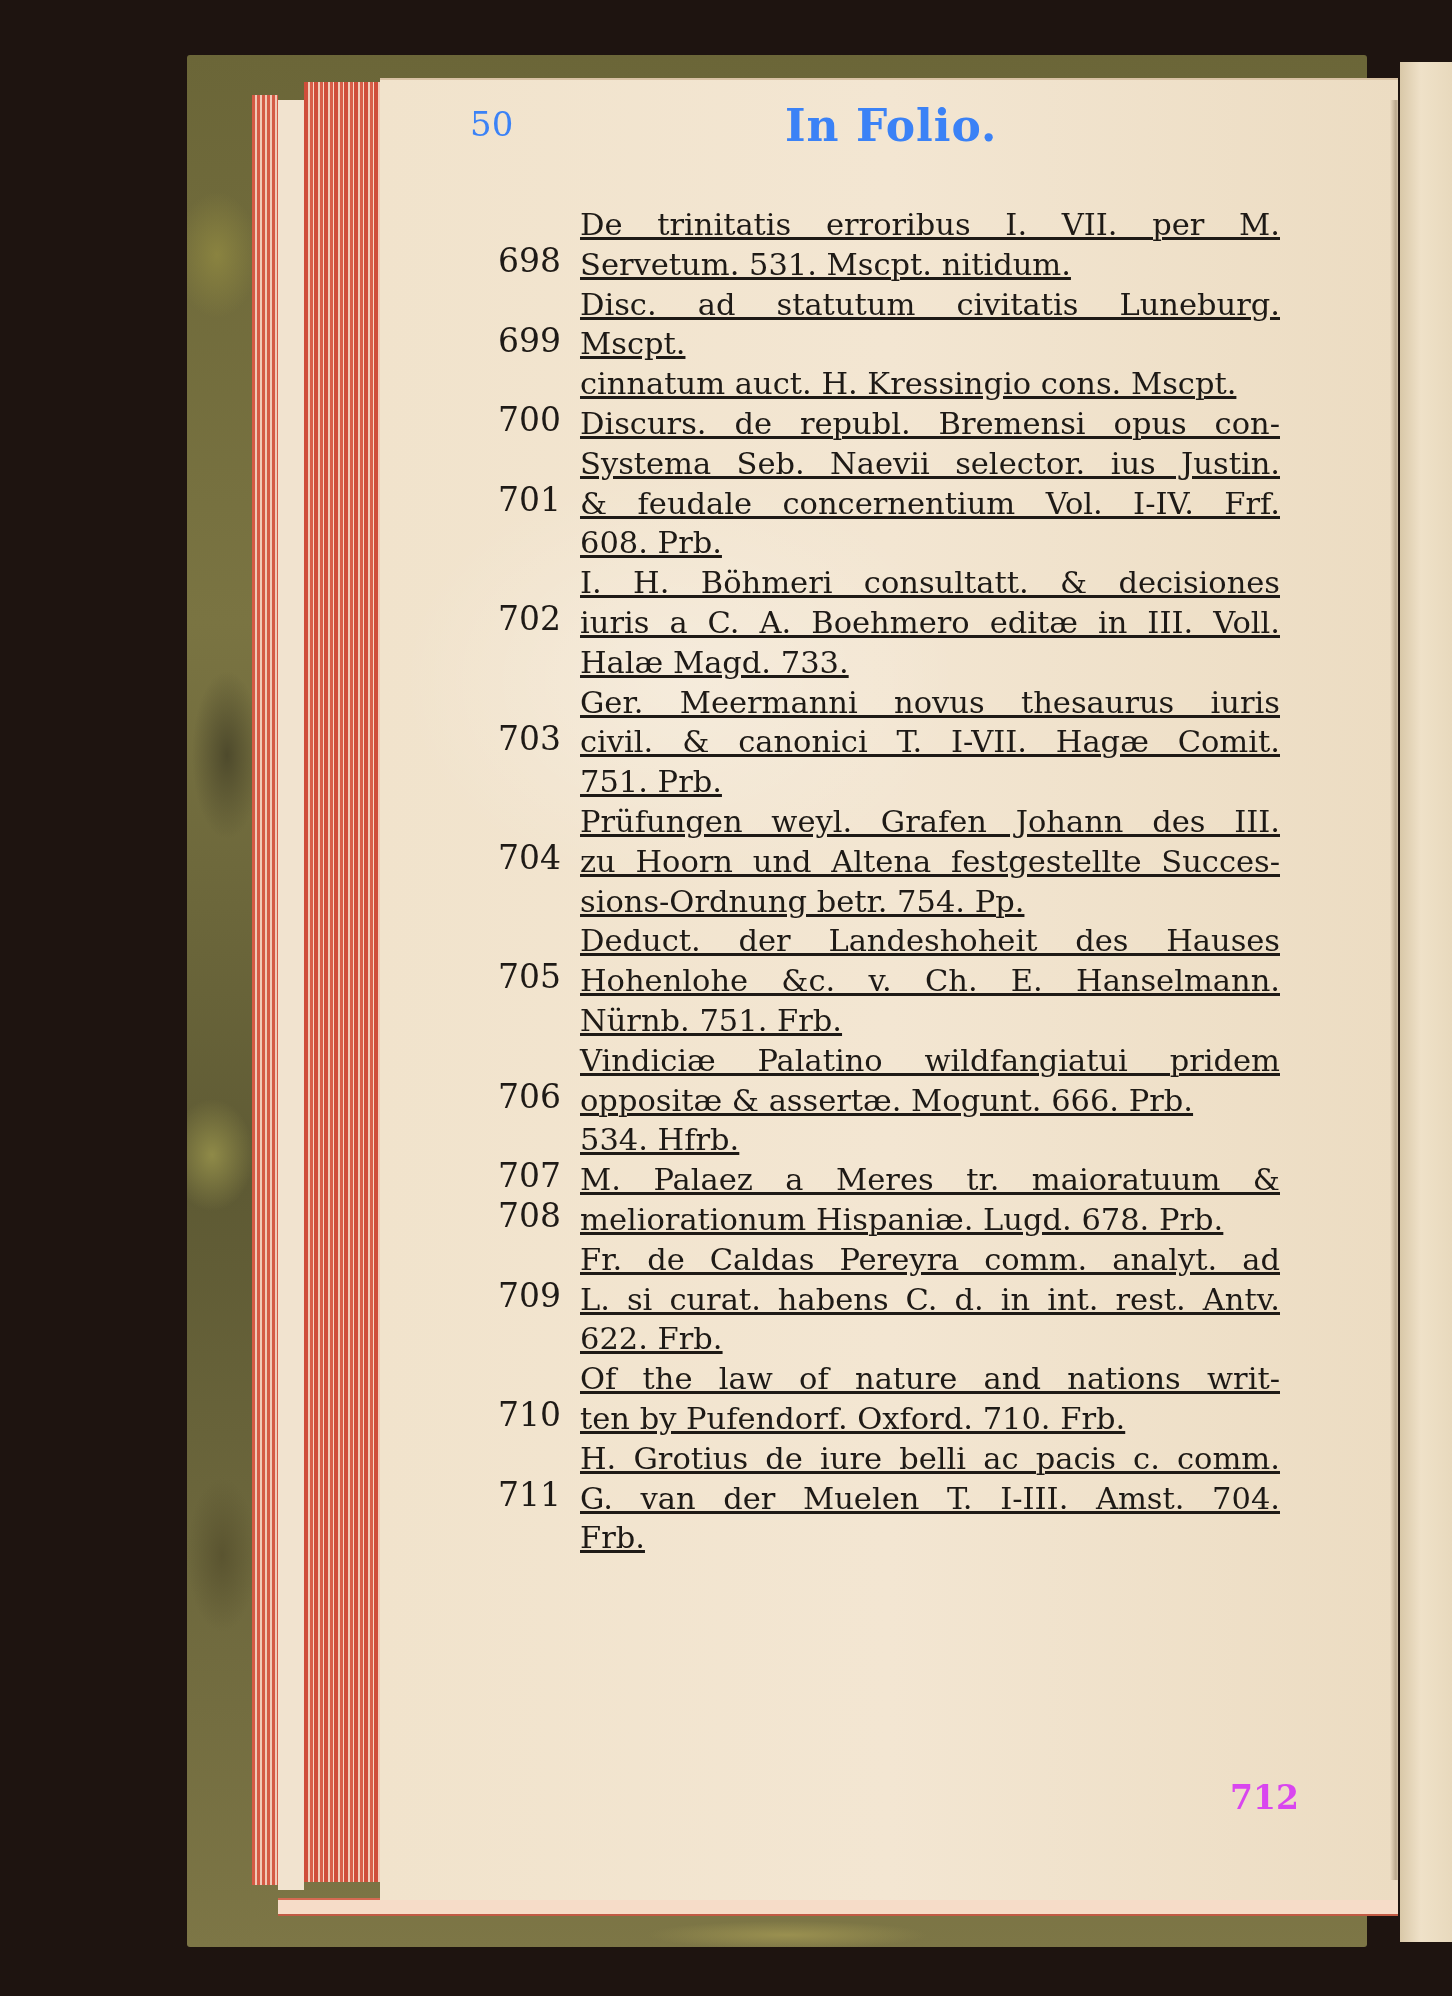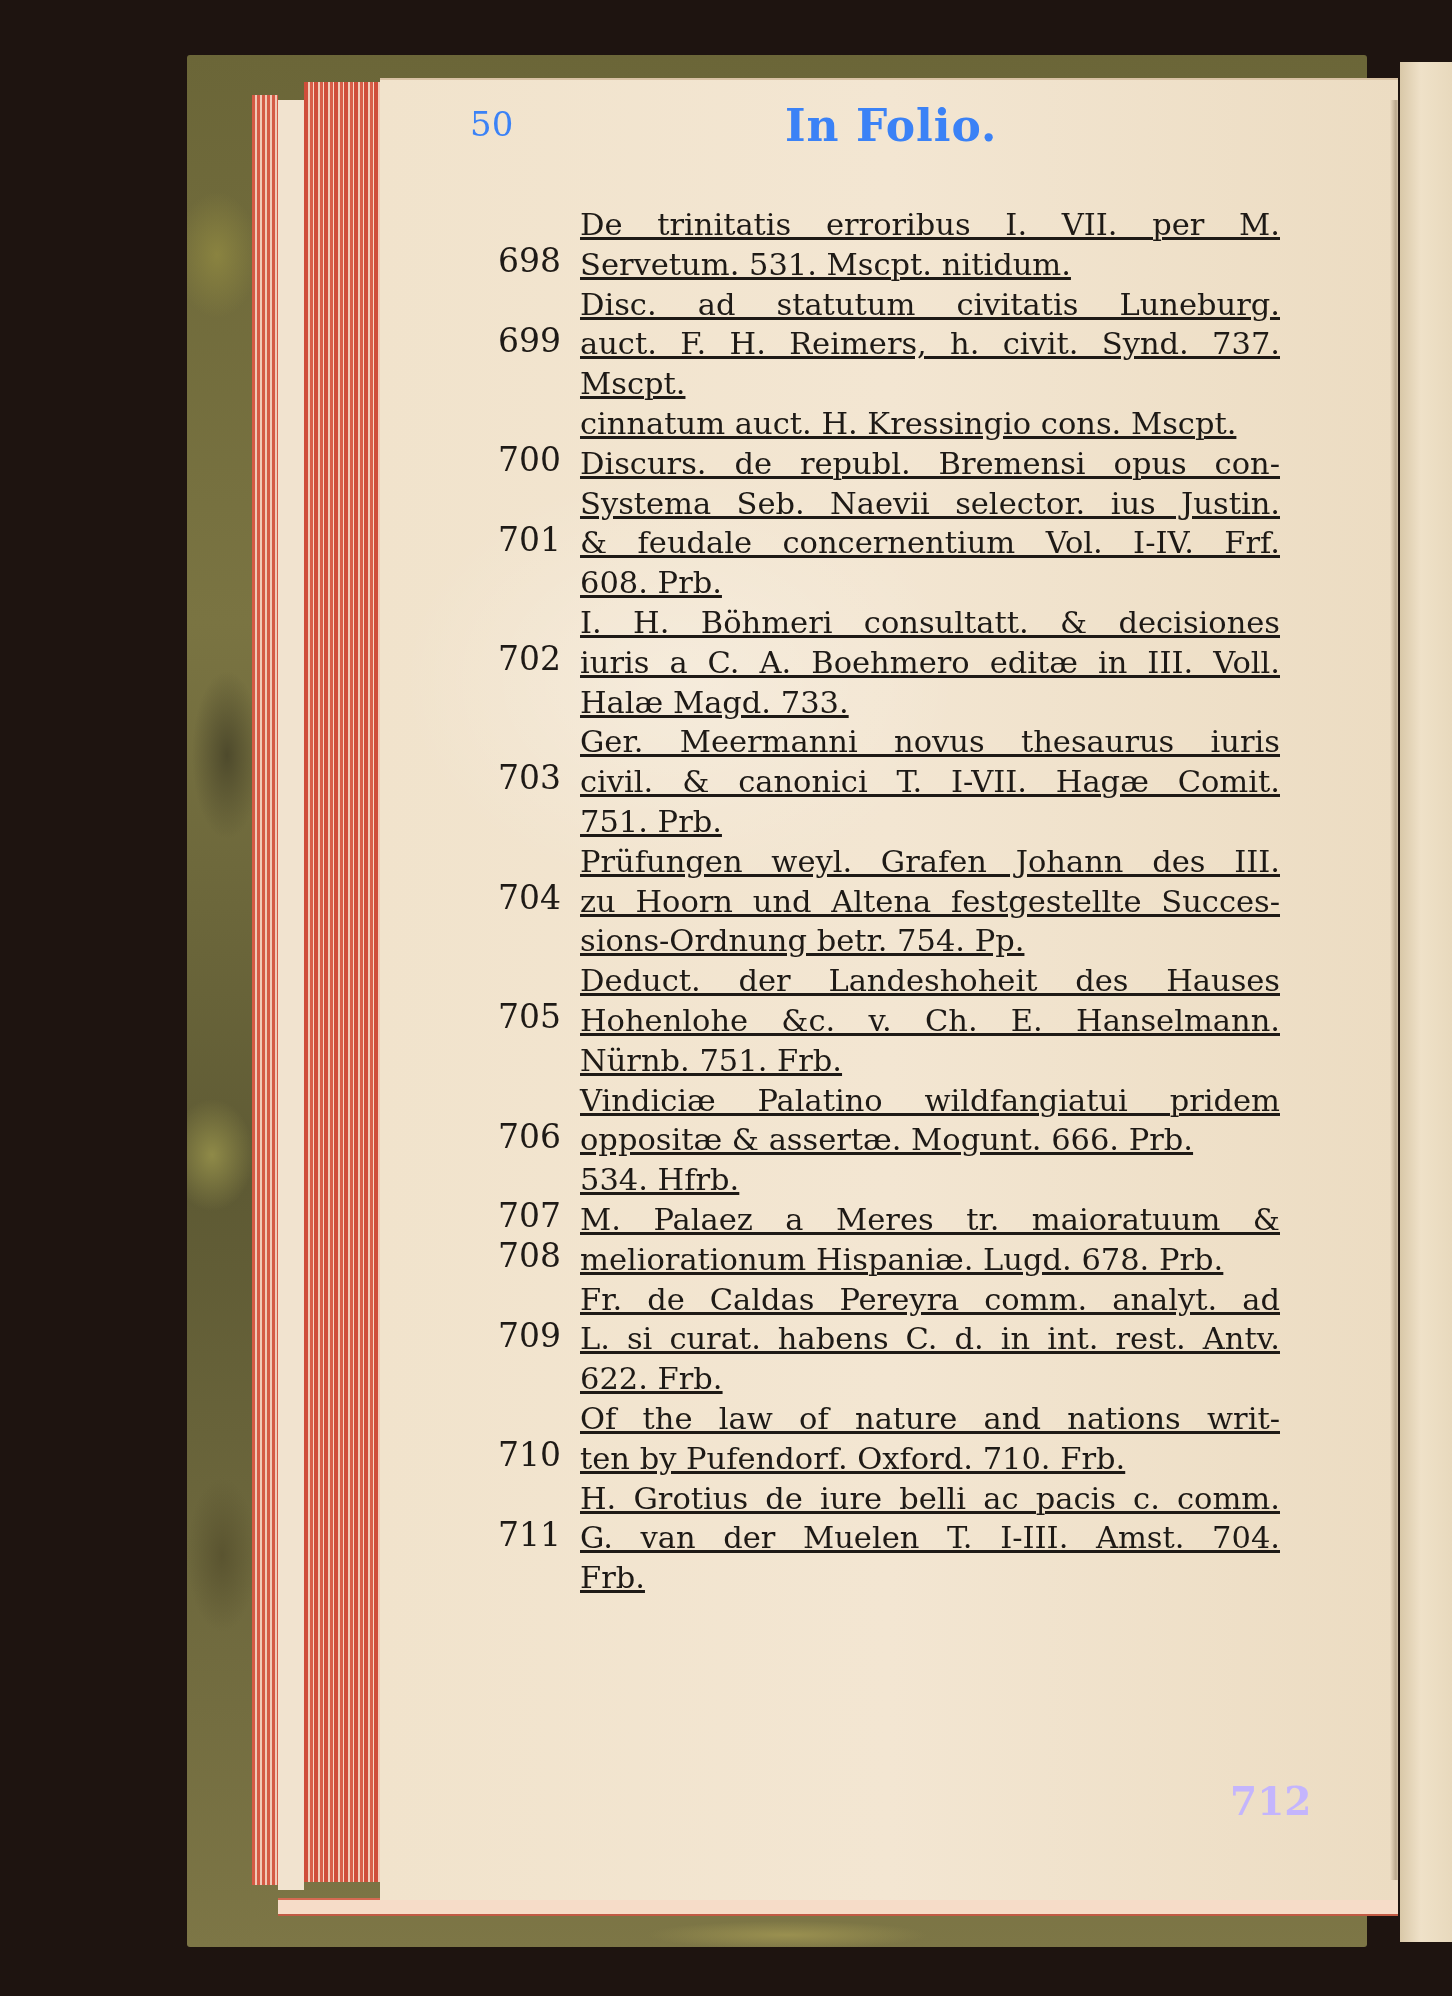--- a/index.html
+++ b/index.html
@@ -65,21 +65,21 @@
       position: absolute; left: 500px; top: 205px; width: 780px;
       color: #1e1a16; font-size: 30.5px; line-height: 39.8px;
     }
     .entry { position: relative; padding-left: 80px; margin-bottom: 0; }
     .entry-num {
       position: absolute; left: -2px; top: 0; font-size: 33px; margin-top: 36px;
     }
     .line { display: block; text-align: justify; text-align-last: justify; white-space: nowrap; text-decoration: underline; }
     .line.last { text-align-last: left; }
     .catchword {
-      position: absolute; left: 1230px; top: 1778px; font-size: 39px; font-weight: bold; color: #c4b5fd;
+      position: absolute; left: 1230px; top: 1778px; font-size: 33px; font-weight: bold; color: #d946ef;
     }
   </style>
 </head>
 <body>
 
 <div class="cover"></div>
 <div class="spine-right"></div>
 <div class="edge-stack-a"></div>
 <div class="edge-gap"></div>
 <div class="edge-stack-b"></div>
@@ -95,21 +95,20 @@
 
 <div class="entries" id="entries">
     <div class="entry">
       <span class="entry-num">698</span>
       <span class="line">De trinitatis erroribus I. VII. per M.</span>
       <span class="line last">Servetum. 531. Mscpt. nitidum.</span>
     </div>
     <div class="entry">
       <span class="entry-num">699</span>
       <span class="line">Disc. ad statutum civitatis Luneburg.</span>
-      <span class="line">auct. F. H. Reimers, h. civit. Synd. 737.</span>
       <span class="line last">Mscpt.</span>
     </div>
     <div class="entry">
       <span class="entry-num">700</span>
       <span class="line last">cinnatum auct. H. Kressingio cons. Mscpt.</span>
       <span class="line">Discurs. de republ. Bremensi opus con-</span>
     </div>
     <div class="entry">
       <span class="entry-num">701</span>
       <span class="line">Systema Seb. Naevii selector. ius Justin.</span>

